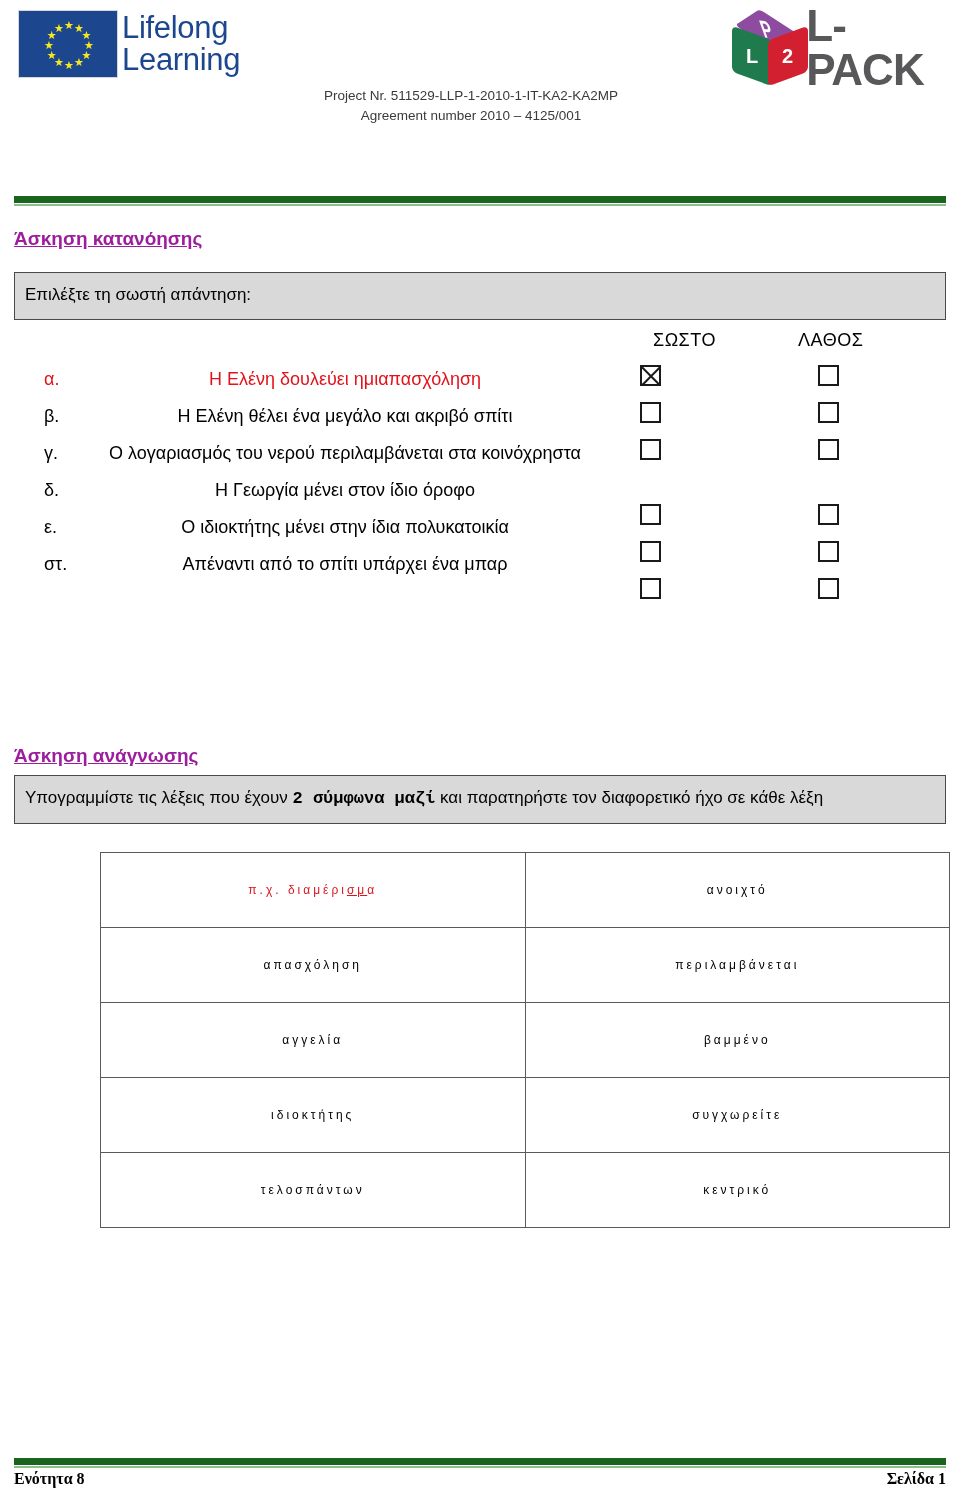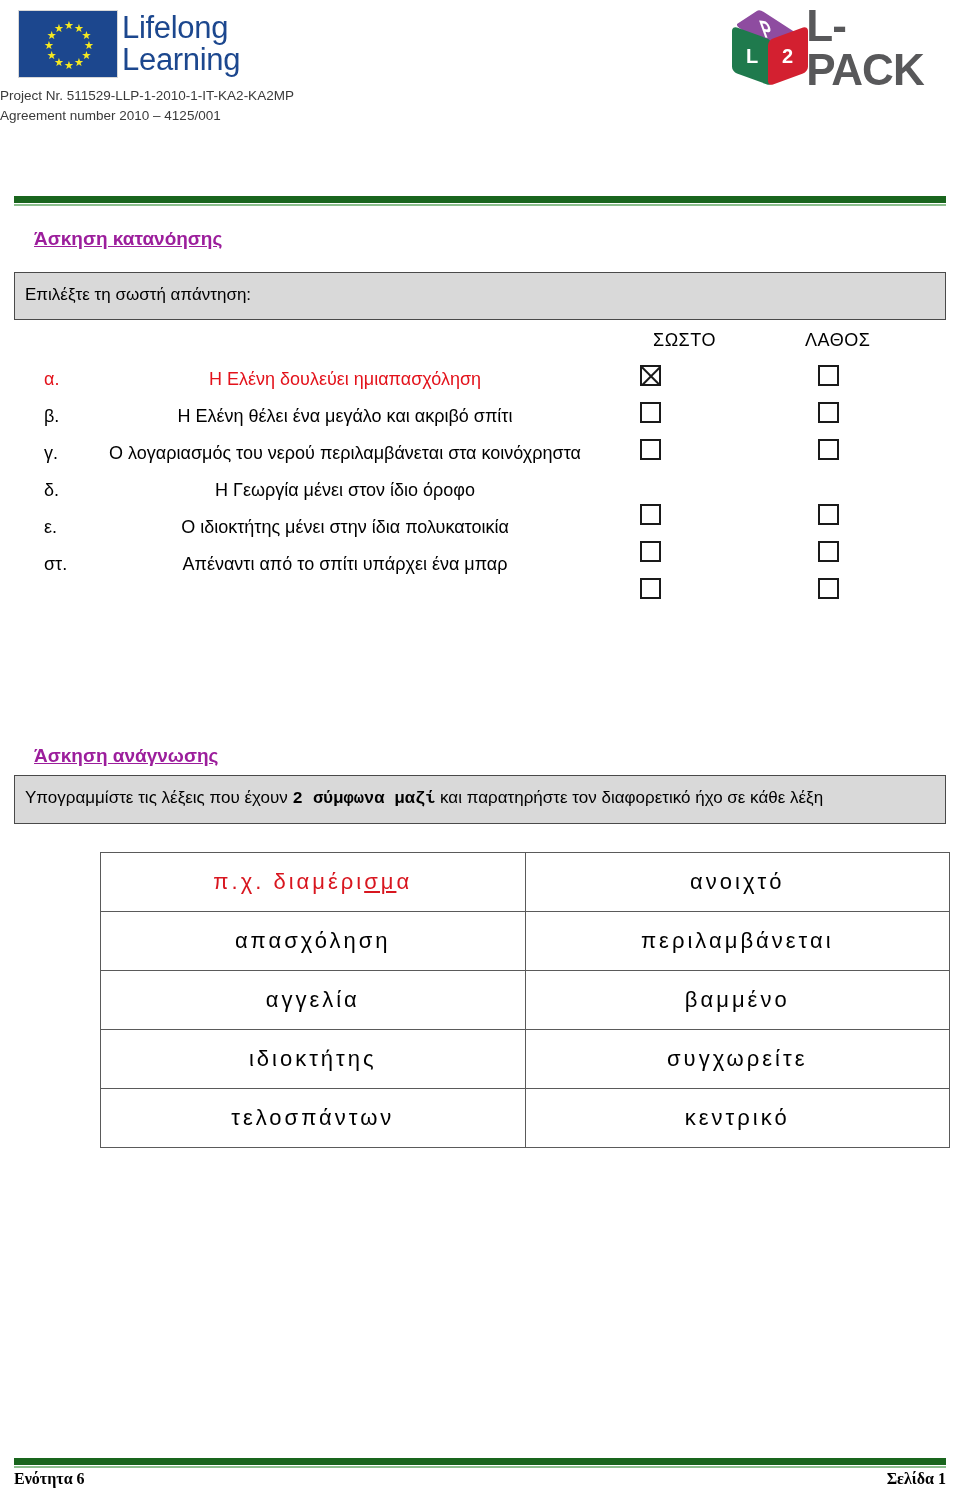--- a/index.html
+++ b/index.html
@@ -107,21 +107,21 @@
     font-weight: bold;
     color: #58585a;
     letter-spacing: -1px;
     line-height: 44px;
     margin-left: -4px;
   }
   .project-lines {
     position: absolute;
     left: 0; top: 86px;
     width: 960px;
-    text-align: left;
+    text-align: center;
     padding-right: 18px;
     box-sizing: border-box;
     color: #3a3a3a;
     font-size: 13.5px;
     line-height: 20px;
   }
   .project-lines .ln { display: block; }
 
   
   .rule-wrap { position: absolute; left: 14px; width: 932px; }
@@ -141,21 +141,20 @@
   .content { position: absolute; left: 0; top: 0; width: 960px; }
 
   .section-title {
     position: absolute;
     left: 14px;
     color: #9c1e9c;
     font-weight: bold;
     font-size: 19px;
     text-decoration: underline;
     white-space: nowrap;
-    margin-left: 20px;
   }
   #title-comprehension { top: 228px; }
   #title-reading { top: 745px; }
 
   .instruction-box {
     position: absolute;
     left: 14px;
     width: 932px;
     box-sizing: border-box;
     background: #d9d9d9;
@@ -171,21 +170,21 @@
 
   
   .tf-head {
     position: absolute;
     top: 330px;
     font-size: 18px;
     font-weight: 400;
     letter-spacing: 0.5px;
   }
   #tf-head-correct { left: 622px; margin-left: 31px; }
-  #tf-head-wrong { left: 798px; margin-left: 7px; }
+  #tf-head-wrong { left: 798px; }
 
   .qa-list {
     position: absolute;
     left: 44px; top: 365px;
     width: 560px;
   }
   .qa-row {
     display: flex;
     font-size: 18px;
     line-height: 28px;
@@ -232,23 +231,23 @@
     left: 100px; top: 852px;
     width: 850px;
     border-collapse: collapse;
     table-layout: fixed;
   }
   .word-table td {
     border: 1px solid #5a5a5a;
     height: 42px;
     text-align: center;
     vertical-align: middle;
-    font-size: 22px;
+    font-size: 12px;
     letter-spacing: 3px;
-    padding: 8px 6px;
+    padding: 16px 6px;
   }
   .word-table td.red-cell { color: #d8161f; }
   .word-table td u { text-decoration: underline; }
 
   
   .footer {
     position: absolute;
     left: 14px; top: 1470px;
     width: 932px;
     display: flex;
@@ -418,15 +417,15 @@
       </tbody>
   </table>
 </div>
 
 <div class="rule-wrap rule-bottom">
   <div class="rule-thick"></div>
   <div class="rule-thin"></div>
 </div>
 
 <div class="footer">
-  <div>Ενότητα 6</div>
+  <div>Ενότητα 8</div>
   <div>Σελίδα 1</div>
 </div>
 
 </body></html>

